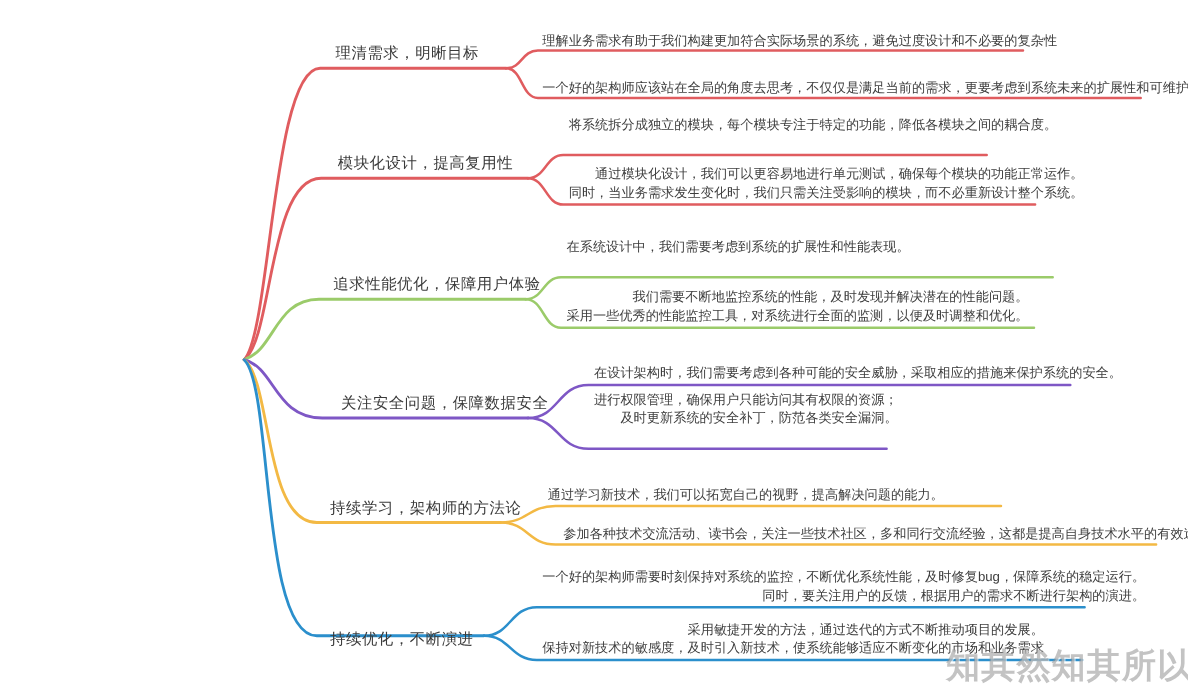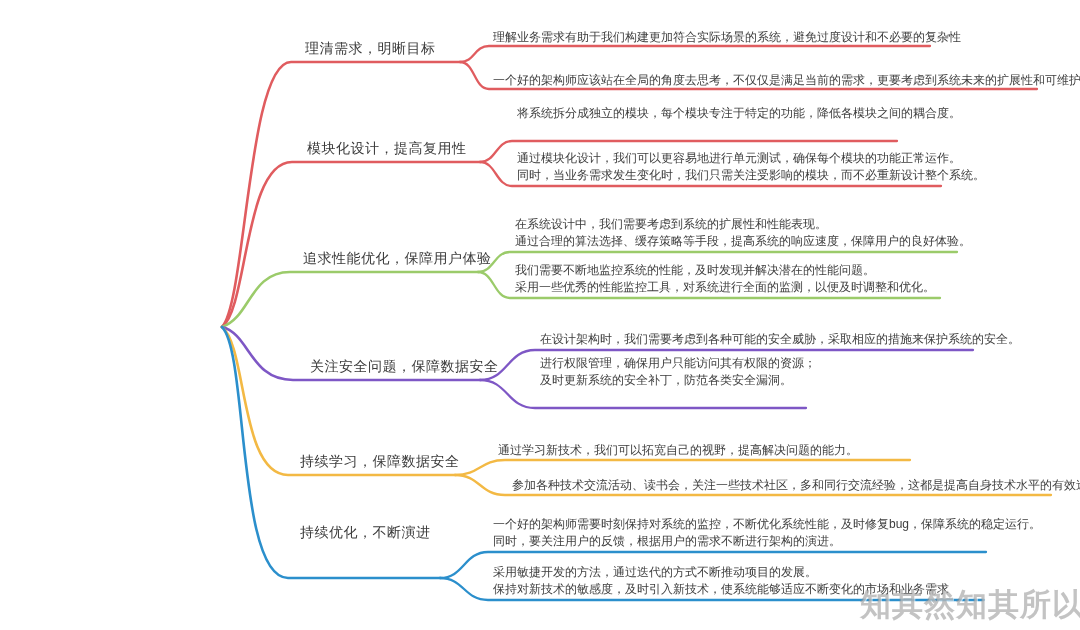--- a/index.html
+++ b/index.html
@@ -15,21 +15,21 @@
     white-space:nowrap;letter-spacing:1px;
   }
   .topic{
     position:absolute;font-size:14px;color:#3a3a3a;white-space:nowrap;
     letter-spacing:0.5px;
   }
   .leaf{
     position:absolute;font-size:12px;color:#3d3d3d;line-height:17px;
     white-space:nowrap;
   }
-  .leaf span{display:block;}
+  .leaf span{display:block;text-align:right;}
   .watermark{
     position:absolute;left:860px;top:584px;font-size:31px;font-weight:bold;
     color:rgba(145,145,145,0.55);white-space:nowrap;letter-spacing:1px;
     text-shadow:1px 1px 0 rgba(255,255,255,0.6);
   }
 </style>
 </head>
 <body>
 
 <div class="mindmap">
@@ -75,45 +75,44 @@
     <span>将系统拆分成独立的模块，每个模块专注于特定的功能，降低各模块之间的耦合度。</span>
   </div>
   <div class="leaf" style="left:517px;top:150px">
     <span>通过模块化设计，我们可以更容易地进行单元测试，确保每个模块的功能正常运作。</span>
     <span>同时，当业务需求发生变化时，我们只需关注受影响的模块，而不必重新设计整个系统。</span>
   </div>
 
   <div class="topic" style="left:303px;top:250px">追求性能优化，保障用户体验</div>
   <div class="leaf" style="left:515px;top:216px">
     <span>在系统设计中，我们需要考虑到系统的扩展性和性能表现。</span>
-    <span>通过合理的算法选择、缓存策略等手段，提高系统的响应速度，保障用户的良好体验。</span>
   </div>
   <div class="leaf" style="left:515px;top:262px">
     <span>我们需要不断地监控系统的性能，及时发现并解决潜在的性能问题。</span>
     <span>采用一些优秀的性能监控工具，对系统进行全面的监测，以便及时调整和优化。</span>
   </div>
 
   <div class="topic" style="left:310px;top:358px">关注安全问题，保障数据安全</div>
   <div class="leaf" style="left:540px;top:331px">
     <span>在设计架构时，我们需要考虑到各种可能的安全威胁，采取相应的措施来保护系统的安全。</span>
   </div>
   <div class="leaf" style="left:540px;top:355px">
     <span>进行权限管理，确保用户只能访问其有权限的资源；</span>
     <span>及时更新系统的安全补丁，防范各类安全漏洞。</span>
   </div>
 
-  <div class="topic" style="left:300px;top:453px">持续学习，保障数据安全</div>
+  <div class="topic" style="left:300px;top:453px">持续学习，架构师的方法论</div>
   <div class="leaf" style="left:498px;top:442px">
     <span>通过学习新技术，我们可以拓宽自己的视野，提高解决问题的能力。</span>
   </div>
   <div class="leaf" style="left:512px;top:477px">
     <span>参加各种技术交流活动、读书会，关注一些技术社区，多和同行交流经验，这都是提高自身技术水平的有效途径。</span>
   </div>
 
-  <div class="topic" style="left:300px;top:524px">持续优化，不断演进</div>
+  <div class="topic" style="left:300px;top:572px">持续优化，不断演进</div>
   <div class="leaf" style="left:493px;top:516px">
     <span>一个好的架构师需要时刻保持对系统的监控，不断优化系统性能，及时修复bug，保障系统的稳定运行。</span>
     <span>同时，要关注用户的反馈，根据用户的需求不断进行架构的演进。</span>
   </div>
   <div class="leaf" style="left:493px;top:564px">
     <span>采用敏捷开发的方法，通过迭代的方式不断推动项目的发展。</span>
     <span>保持对新技术的敏感度，及时引入新技术，使系统能够适应不断变化的市场和业务需求</span>
   </div>
 
   <div class="watermark">知其然知其所以然</div>

